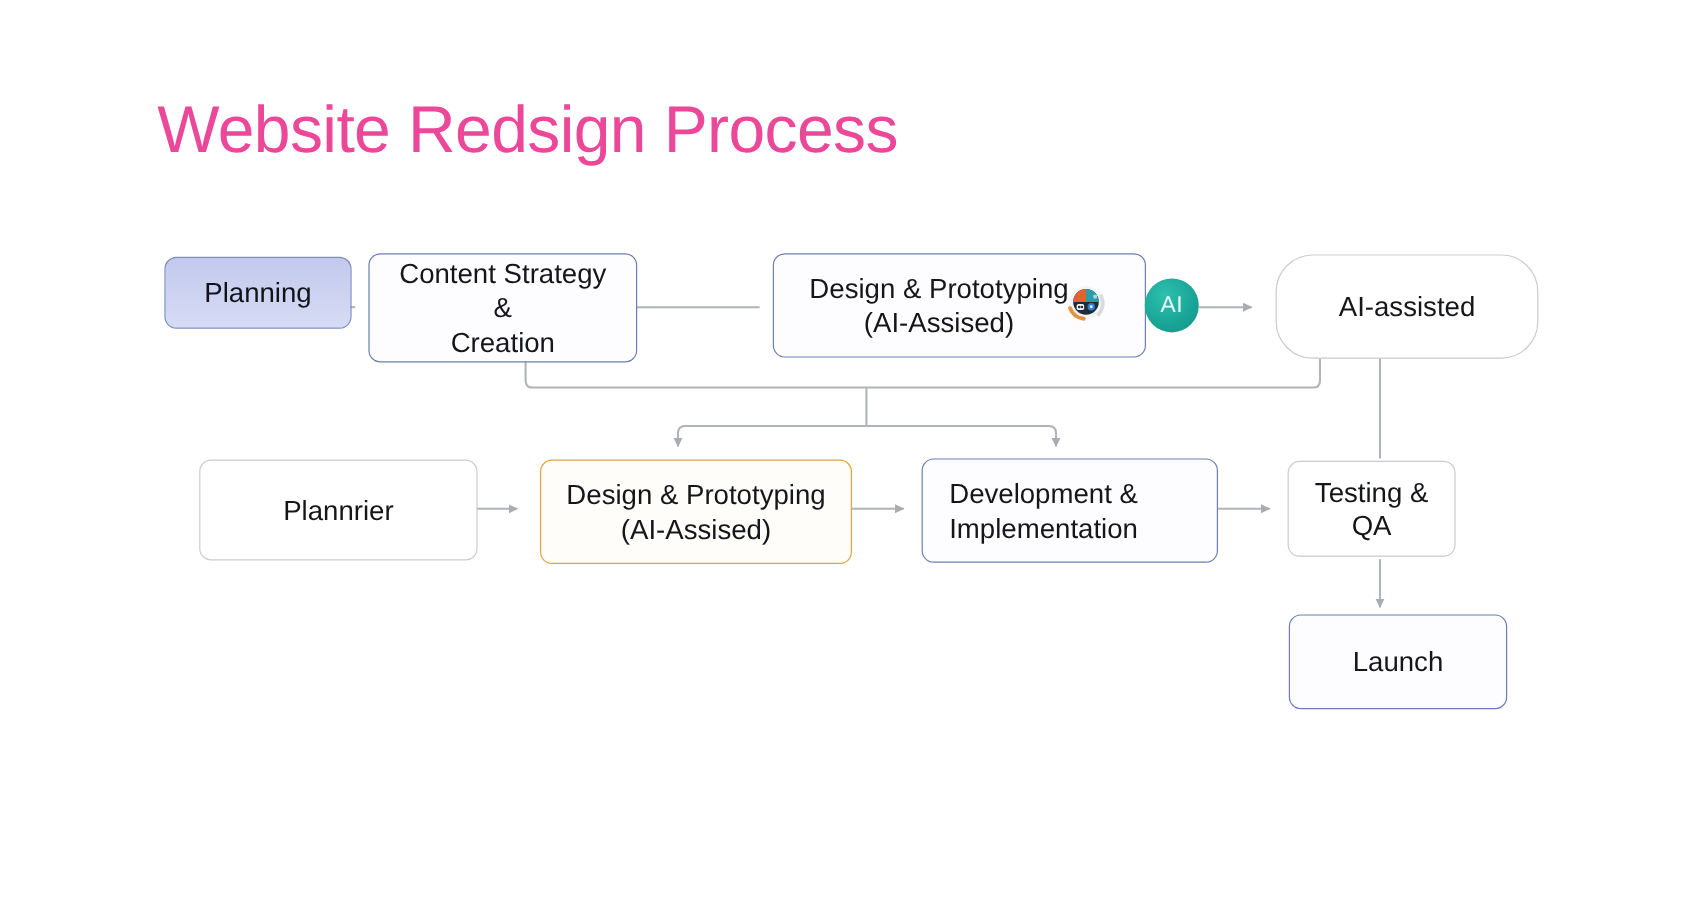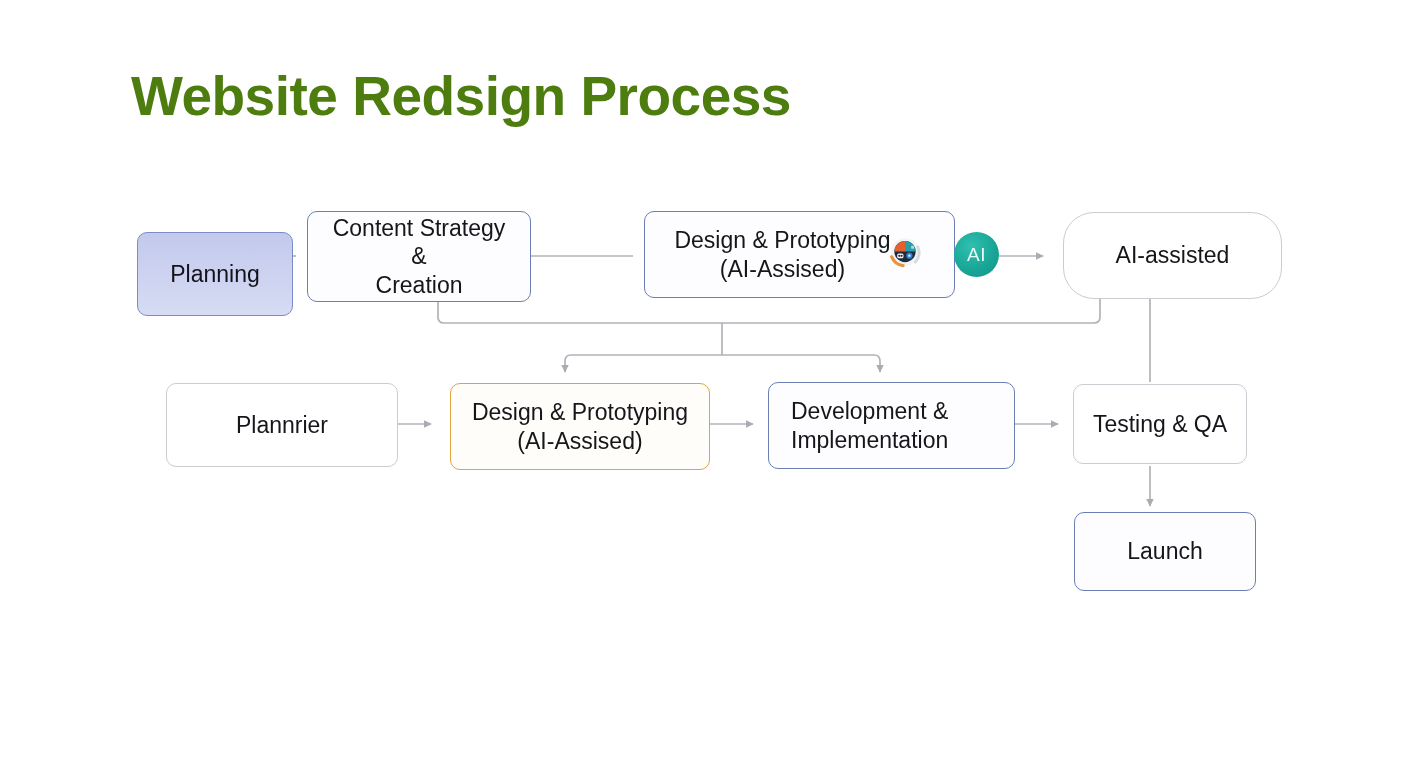--- a/index.html
+++ b/index.html
@@ -20,25 +20,25 @@
     position: absolute;
     inset: 0;
     width: 1408px;
     height: 768px;
   }
 
   
   #page-title {
     position: absolute;
     left: 131px;
-    top: 68px;
+    top: 80px;
     font-size: 55px;
-    font-weight: bold;
+    font-weight: normal;
     letter-spacing: -0.5px;
-    color: #4d7c0f;
+    color: #ec4899;
     white-space: nowrap;
     line-height: 1.05;
   }
 
   
   #connectors {
     position: absolute;
     left: 0;
     top: 0;
     width: 1408px;
@@ -134,21 +134,21 @@
       <path d="M699,424 L753,424" marker-end="url(#arrowhead)"></path>
 
       <path d="M1004,424 L1058,424" marker-end="url(#arrowhead)"></path>
 
       <path d="M1150,298 L1150,382"></path>
 
       <path d="M1150,466 L1150,506" marker-end="url(#arrowhead)"></path>
     </g>
   </svg>
 
-  <div class="node filled" style="left:126px; top:232px; width:156px; height:84px;">
+  <div class="node filled" style="left:126px; top:214px; width:156px; height:60px;">
     <span class="label">Planning</span>
   </div>
 
   <div class="node blue" style="left:296px; top:211px; width:224px; height:91px;">
     <span>
       <span class="label">Content Strategy &amp;</span>
       <span class="label">Creation</span>
     </span>
   </div>
 
@@ -193,21 +193,21 @@
     </span>
   </div>
 
   <div class="node blue left" style="left:757px; top:382px; width:247px; height:87px;">
     <span>
       <span class="label">Development &amp;</span>
       <span class="label">Implementation</span>
     </span>
   </div>
 
-  <div class="node gray" style="left:1062px; top:384px; width:174px; height:80px;">
+  <div class="node gray" style="left:1062px; top:384px; width:140px; height:80px;">
     <span class="label">Testing &amp; QA</span>
   </div>
 
   <div class="node blue" style="left:1063px; top:512px; width:182px; height:79px;">
     <span class="label">Launch</span>
   </div>
 
 </div>
 
 </body></html>

